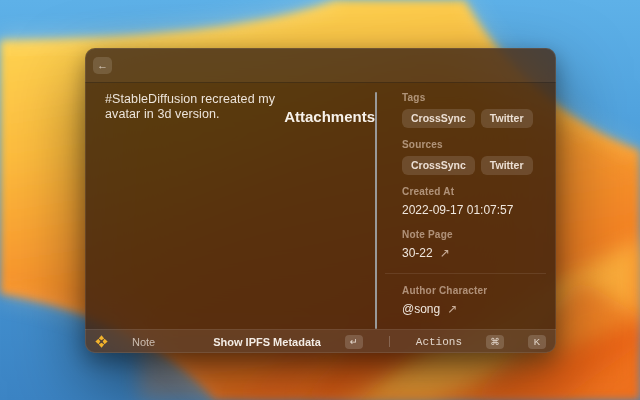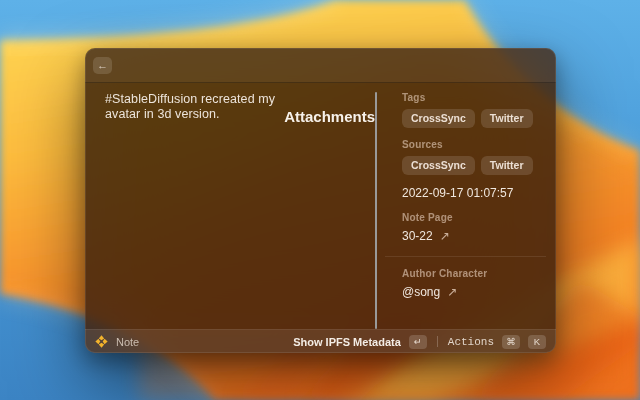--- a/index.html
+++ b/index.html
@@ -55,21 +55,21 @@
     font-family:"Liberation Sans",sans-serif;
   }
   .side-value{margin:0 0 12px;font-size:12px;line-height:14px;font-weight:500;color:#f0e7de;display:flex;align-items:center;gap:7px;}
   .side-value.linky{cursor:pointer;}
   .ext-arrow{color:rgba(233,210,192,.78);font-size:12px;}
   .side-divider{height:1px;background:rgba(255,255,255,.09);margin:13px 0 11px -17px;}
   .avatar{width:14px;height:14px;border-radius:3px;overflow:hidden;flex:none;}
   .avatar svg{display:block;width:100%;height:100%;}
 
   .footer{
-    flex:none;height:24px;display:flex;align-items:center;gap:8px;
+    flex:none;height:24px;display:flex;align-items:center;gap:24px;
     padding:0 10px;box-sizing:border-box;font-size:11px;
     background:rgba(255,255,255,.085);
     border-top:1px solid rgba(255,255,255,.07);
   }
   .footer .spacer{flex:1;}
   .type-icon{width:13px;height:13px;flex:none;display:flex;}
   .type-label{color:#cbbdb1;font-weight:500;}
   .ipfs-btn{background:none;border:none;padding:0;color:#f4ede6;font-weight:700;font-size:11px;cursor:pointer;font-family:"Liberation Sans",sans-serif;}
   .keycap{
     display:inline-flex;align-items:center;justify-content:center;
@@ -166,20 +166,21 @@
         <button class="chip">CrossSync</button>
         <button class="chip">Twitter</button>
       </div>
 
       <p class="side-label">Sources</p>
       <div class="chip-row">
         <button class="chip">CrossSync</button>
         <button class="chip">Twitter</button>
       </div>
 
+      <p class="side-label">Created At</p>
       <p class="side-value">
         <span>2022-09-17 01:07:57</span>
       </p>
 
       <p class="side-label">Note Page</p>
       <p class="side-value linky">
         <span>30-22</span>
         <span class="ext-arrow">↗</span>
       </p>
 

